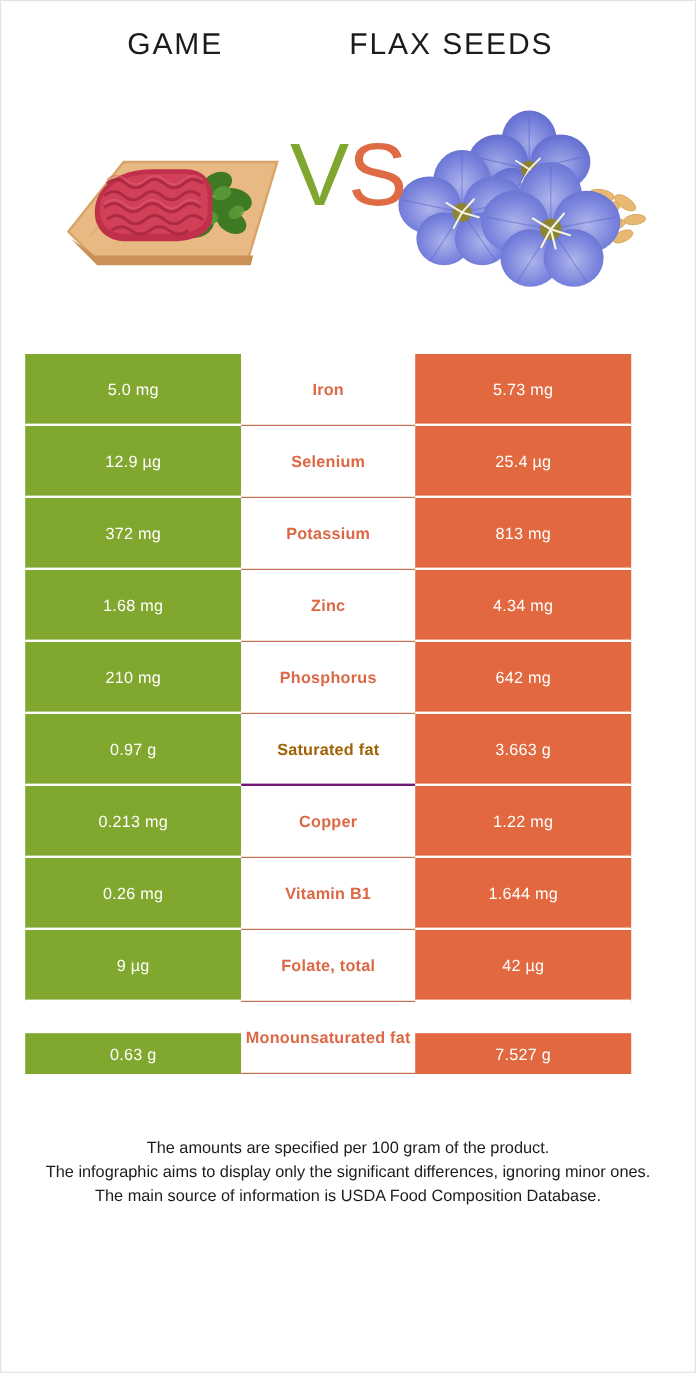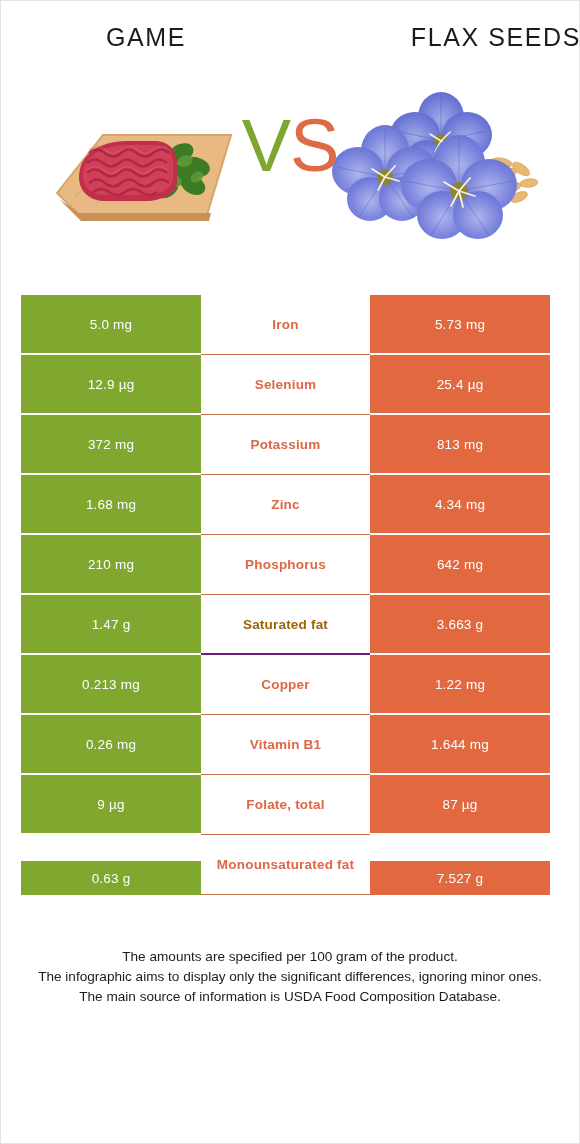--- a/index.html
+++ b/index.html
@@ -28,21 +28,21 @@
     top: 22px;
     font-size: 25px;
     font-weight: 300;
     letter-spacing: 1.6px;
     color: #1c1c1c;
     text-transform: uppercase;
     white-space: nowrap;
     font-family: "Liberation Sans", sans-serif;
   }
   .food-title.left  { left: 0;   width: 290px; text-align: center; }
-  .food-title.right { left: 290px; width: 290px; text-align: right; }
+  .food-title.right { left: 290px; width: 290px; text-align: left; }
 
   
   .hero {
     position: relative;
     height: 200px;
   }
   .hero-left, .hero-right {
     position: absolute;
     top: 0;
     width: 250px;
@@ -82,21 +82,21 @@
     font-size: 13.5px;
     letter-spacing: .2px;
   }
   .cell-left {
     width: 180px;
     background: #80A72E;
     color: #ffffff;
     border-bottom: 2px solid #ffffff;
   }
   .cell-mid {
-    width: 169px;
+    width: 145px;
     background: #ffffff;
     font-weight: bold;
     font-size: 13.5px;
   }
   .cell-right {
     width: 180px;
     background: #E2683F;
     color: #ffffff;
     border-bottom: 2px solid #ffffff;
   }
@@ -296,38 +296,38 @@
       <div class="cell cell-left">1.68 mg</div>
       <div class="cell cell-mid win-orange">Zinc</div>
       <div class="cell cell-right">4.34 mg</div>
     </div>
     <div class="row">
       <div class="cell cell-left">210 mg</div>
       <div class="cell cell-mid win-orange">Phosphorus</div>
       <div class="cell cell-right">642 mg</div>
     </div>
     <div class="row">
-      <div class="cell cell-left">1.47 g</div>
+      <div class="cell cell-left">0.97 g</div>
       <div class="cell cell-mid win-green">Saturated fat</div>
       <div class="cell cell-right">3.663 g</div>
     </div>
     <div class="row">
       <div class="cell cell-left">0.213 mg</div>
       <div class="cell cell-mid win-orange">Copper</div>
       <div class="cell cell-right">1.22 mg</div>
     </div>
     <div class="row">
       <div class="cell cell-left">0.26 mg</div>
       <div class="cell cell-mid win-orange">Vitamin B1</div>
       <div class="cell cell-right">1.644 mg</div>
     </div>
     <div class="row">
       <div class="cell cell-left">9 µg</div>
       <div class="cell cell-mid win-orange">Folate, total</div>
-      <div class="cell cell-right">87 µg</div>
+      <div class="cell cell-right">42 µg</div>
     </div>
     <div class="row">
       <div class="cell cell-left">0.63 g</div>
       <div class="cell cell-mid win-orange">Monounsaturated fat</div>
       <div class="cell cell-right">7.527 g</div>
     </div>
   </div>
 
 <div class="footer">
   <p>The amounts are specified per 100 gram of the product.</p>

